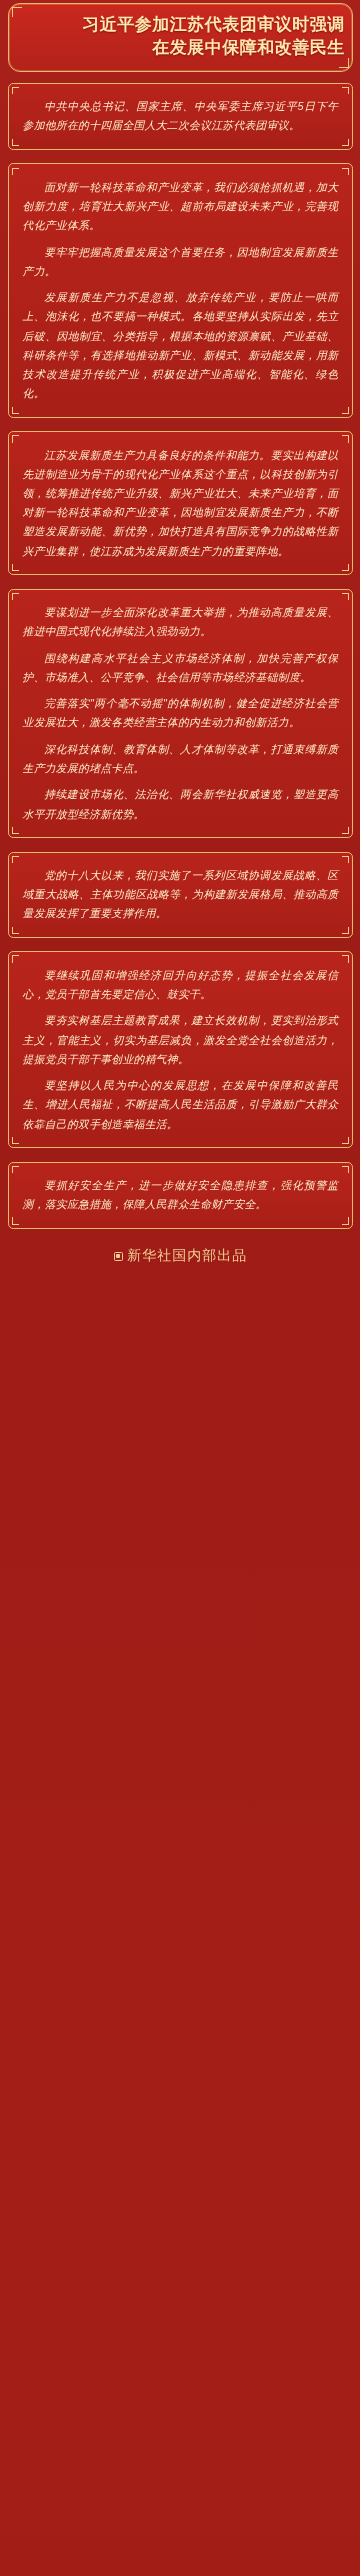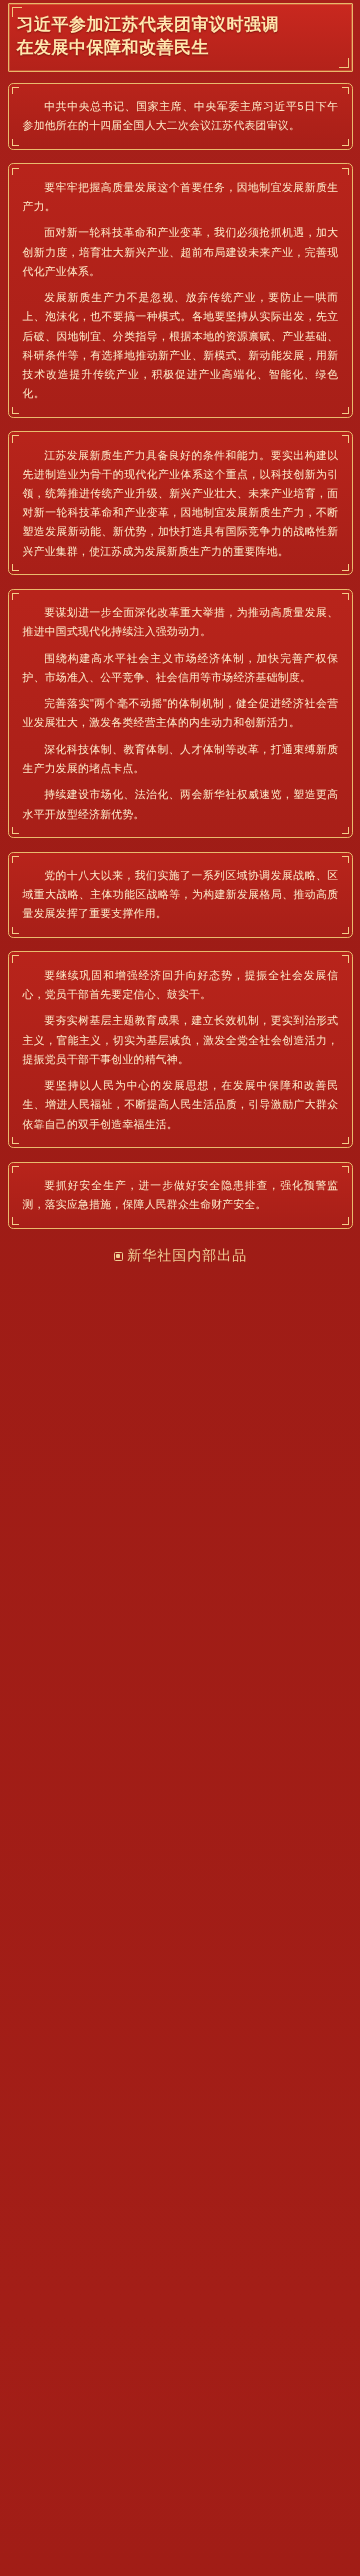--- a/index.html
+++ b/index.html
@@ -49,23 +49,23 @@
     margin: 0 8.2px;
     vertical-align: middle;
     position: relative; top: -2.1px;
   }
 
   
   .headline-wrap {
     margin: 3.1px 8.2px 11.3px 8.2px;
     background: linear-gradient(180deg, #c9281f 0%, #b3221a 100%);
     border: 1px solid #e8b96a;
-    border-radius: 1px;
+    border-radius: 12px;
     padding: 10.3px 7.2px 11.3px 7.2px;
-    text-align: left;
+    text-align: right;
     box-shadow: inset 0 0 0 1px rgba(255,214,130,.25);
     position: relative;
   }
   .headline-wrap:before,
   .headline-wrap:after {
     content: "";
     position: absolute;
     width: 9.3px; height: 9.3px;
     border: 1px solid #f0c87e;
   }
@@ -102,20 +102,21 @@
   .card .c-br { bottom: 3.1px; right: 3.1px; border-left: none; border-top: none; }
 
   .para {
     font-size: 10.8px;
     line-height: 1.78;
     color: #ffeecb;
     text-align: justify;
     text-indent: 2em;
     margin-bottom: 7.2px;
     letter-spacing: 0.3px;
+    font-style: italic;
   }
   .para:last-child { margin-bottom: 0; }
 
   
   .footer {
     text-align: center;
     padding: 5.2px 0 9.3px 0;
   }
   .footer-text {
     display: inline-block;
@@ -163,22 +164,22 @@
       <span class="corner c-bl"></span>
       <span class="corner c-br"></span>
       <p class="para">中共中央总书记、国家主席、中央军委主席习近平5日下午参加他所在的十四届全国人大二次会议江苏代表团审议。</p>
     </div>
 
     <div class="card">
       <span class="corner c-tl"></span>
       <span class="corner c-tr"></span>
       <span class="corner c-bl"></span>
       <span class="corner c-br"></span>
+      <p class="para">面对新一轮科技革命和产业变革，我们必须抢抓机遇，加大创新力度，培育壮大新兴产业、超前布局建设未来产业，完善现代化产业体系。</p>
       <p class="para">要牢牢把握高质量发展这个首要任务，因地制宜发展新质生产力。</p>
-      <p class="para">面对新一轮科技革命和产业变革，我们必须抢抓机遇，加大创新力度，培育壮大新兴产业、超前布局建设未来产业，完善现代化产业体系。</p>
       <p class="para">发展新质生产力不是忽视、放弃传统产业，要防止一哄而上、泡沫化，也不要搞一种模式。各地要坚持从实际出发，先立后破、因地制宜、分类指导，根据本地的资源禀赋、产业基础、科研条件等，有选择地推动新产业、新模式、新动能发展，用新技术改造提升传统产业，积极促进产业高端化、智能化、绿色化。</p>
     </div>
 
     <div class="card">
       <span class="corner c-tl"></span>
       <span class="corner c-tr"></span>
       <span class="corner c-bl"></span>
       <span class="corner c-br"></span>
       <p class="para">江苏发展新质生产力具备良好的条件和能力。要实出构建以先进制造业为骨干的现代化产业体系这个重点，以科技创新为引领，统筹推进传统产业升级、新兴产业壮大、未来产业培育，面对新一轮科技革命和产业变革，因地制宜发展新质生产力，不断塑造发展新动能、新优势，加快打造具有国际竞争力的战略性新兴产业集群，使江苏成为发展新质生产力的重要阵地。</p>
     </div>

